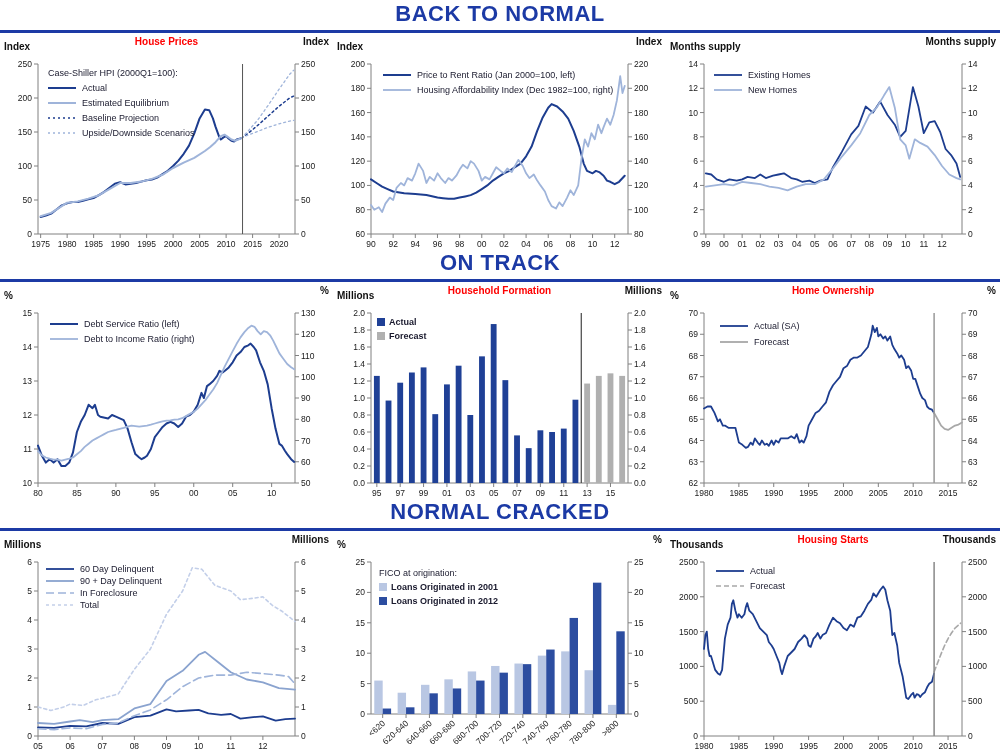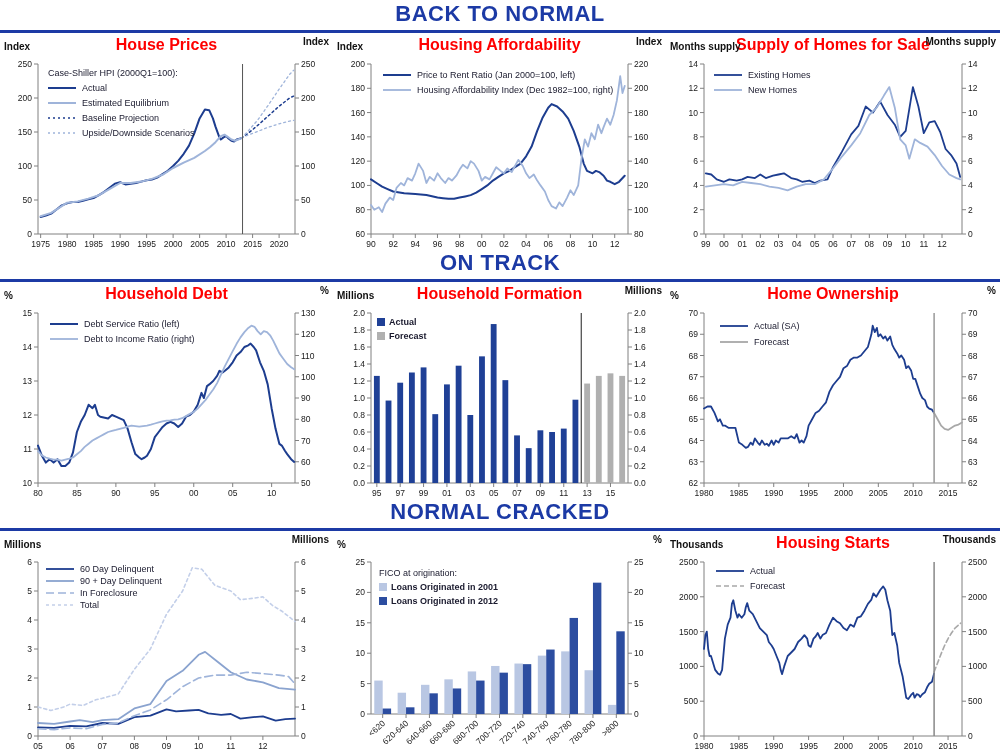--- a/index.html
+++ b/index.html
@@ -5,21 +5,21 @@
   html,body{margin:0;padding:0;background:#ffffff;}
   body{width:1000px;height:752px;font-family:"Liberation Sans",sans-serif;overflow:hidden;}
   .section{width:100%;height:29px;text-align:center;border-bottom:3px solid #1c3aa5;margin-top:1px;}
   .section-title{font-size:22px;font-weight:bold;color:#1c3aa5;letter-spacing:0.5px;line-height:26px;}
   .crow{display:flex;width:904px;}
   .panel{width:333px;height:216px;position:relative;}
   .panel:last-child{width:334px;}
   .phead{position:relative;height:20px;padding:3px 4px 0 4px;}
   .unit{font-size:10px;font-weight:bold;color:#111;position:relative;z-index:2;}
   .unit.right{float:right;}
-  .ptitle{position:absolute;left:0;right:0;top:3px;text-align:center;font-size:16px;font-weight:bold;color:#fe0000;}
+  .ptitle{position:absolute;left:0;right:0;top:3px;text-align:center;font-size:10px;font-weight:bold;color:#fe0000;}
   svg text{font-family:"Liberation Sans",sans-serif;}
 </style>
 </head>
 <body>
 
 <div class="section"><span class="section-title">BACK TO NORMAL</span></div>
 
 <div class="crow">
   <div class="panel">
     <div class="phead">
@@ -89,21 +89,20 @@
         <line x1="48" y1="62" x2="76" y2="62" stroke="#1d3d8f" stroke-width="1.5" stroke-dasharray="2,3"></line>
         <text x="82" y="65" fill="#1a1a2e" font-size="9" text-anchor="start">Baseline Projection</text>
         <line x1="48" y1="77" x2="76" y2="77" stroke="#9fb4da" stroke-width="1.3" stroke-dasharray="2,3"></line>
         <text x="82" y="80" fill="#1a1a2e" font-size="9" text-anchor="start">Upside/Downside Scenarios</text>
       </svg>
   </div>
   <div class="panel">
     <div class="phead">
       <span class="unit">Index</span>
       <span class="unit right">Index</span>
-      <span class="ptitle">Housing Affordability</span>
     </div>
     <svg width="333" height="196">
         <line x1="38" y1="8" x2="38" y2="178" stroke="#808080"></line>
         <line x1="295" y1="8" x2="295" y2="178" stroke="#808080"></line>
         <line x1="38" y1="178" x2="295" y2="178" stroke="#808080"></line>
         <line x1="38" y1="178" x2="34" y2="178" stroke="#808080"></line>
         <text x="32" y="181" fill="#1a1a1a" font-size="8.5" text-anchor="end">60</text>
         <line x1="38" y1="153.71428571428572" x2="34" y2="153.71428571428572" stroke="#808080"></line>
         <text x="32" y="156.71428571428572" fill="#1a1a1a" font-size="8.5" text-anchor="end">80</text>
         <line x1="38" y1="129.42857142857144" x2="34" y2="129.42857142857144" stroke="#808080"></line>
@@ -163,21 +162,20 @@
         <line x1="50" y1="19" x2="78" y2="19" stroke="#1d3d8f" stroke-width="2" stroke-dasharray=""></line>
         <text x="84" y="22" fill="#1a1a2e" font-size="9" text-anchor="start">Price to Rent Ratio (Jan 2000=100, left)</text>
         <line x1="50" y1="34" x2="78" y2="34" stroke="#9fb4da" stroke-width="1.8" stroke-dasharray=""></line>
         <text x="84" y="37" fill="#1a1a2e" font-size="9" text-anchor="start">Housing Affordability Index (Dec 1982=100, right)</text>
       </svg>
   </div>
   <div class="panel">
     <div class="phead">
       <span class="unit">Months supply</span>
       <span class="unit right">Months supply</span>
-      <span class="ptitle">Supply of Homes for Sale</span>
     </div>
     <svg width="334" height="196">
         <line x1="38" y1="8" x2="38" y2="178" stroke="#808080"></line>
         <line x1="296" y1="8" x2="296" y2="178" stroke="#808080"></line>
         <line x1="38" y1="178" x2="296" y2="178" stroke="#808080"></line>
         <line x1="38" y1="178" x2="34" y2="178" stroke="#808080"></line>
         <text x="32" y="181" fill="#1a1a1a" font-size="8.5" text-anchor="end">0</text>
         <line x1="38" y1="153.71428571428572" x2="34" y2="153.71428571428572" stroke="#808080"></line>
         <text x="32" y="156.71428571428572" fill="#1a1a1a" font-size="8.5" text-anchor="end">2</text>
         <line x1="38" y1="129.42857142857144" x2="34" y2="129.42857142857144" stroke="#808080"></line>
@@ -246,21 +244,20 @@
   </div>
 </div>
 
 <div class="section"><span class="section-title">ON TRACK</span></div>
 
 <div class="crow">
   <div class="panel">
     <div class="phead">
       <span class="unit">%</span>
       <span class="unit right">%</span>
-      <span class="ptitle">Household Debt</span>
     </div>
     <svg width="333" height="196">
         <line x1="38" y1="8" x2="38" y2="178" stroke="#808080"></line>
         <line x1="295" y1="8" x2="295" y2="178" stroke="#808080"></line>
         <line x1="38" y1="178" x2="295" y2="178" stroke="#808080"></line>
         <line x1="38" y1="178" x2="34" y2="178" stroke="#808080"></line>
         <text x="32" y="181" fill="#1a1a1a" font-size="8.5" text-anchor="end">10</text>
         <line x1="38" y1="144" x2="34" y2="144" stroke="#808080"></line>
         <text x="32" y="147" fill="#1a1a1a" font-size="8.5" text-anchor="end">11</text>
         <line x1="38" y1="110" x2="34" y2="110" stroke="#808080"></line>

